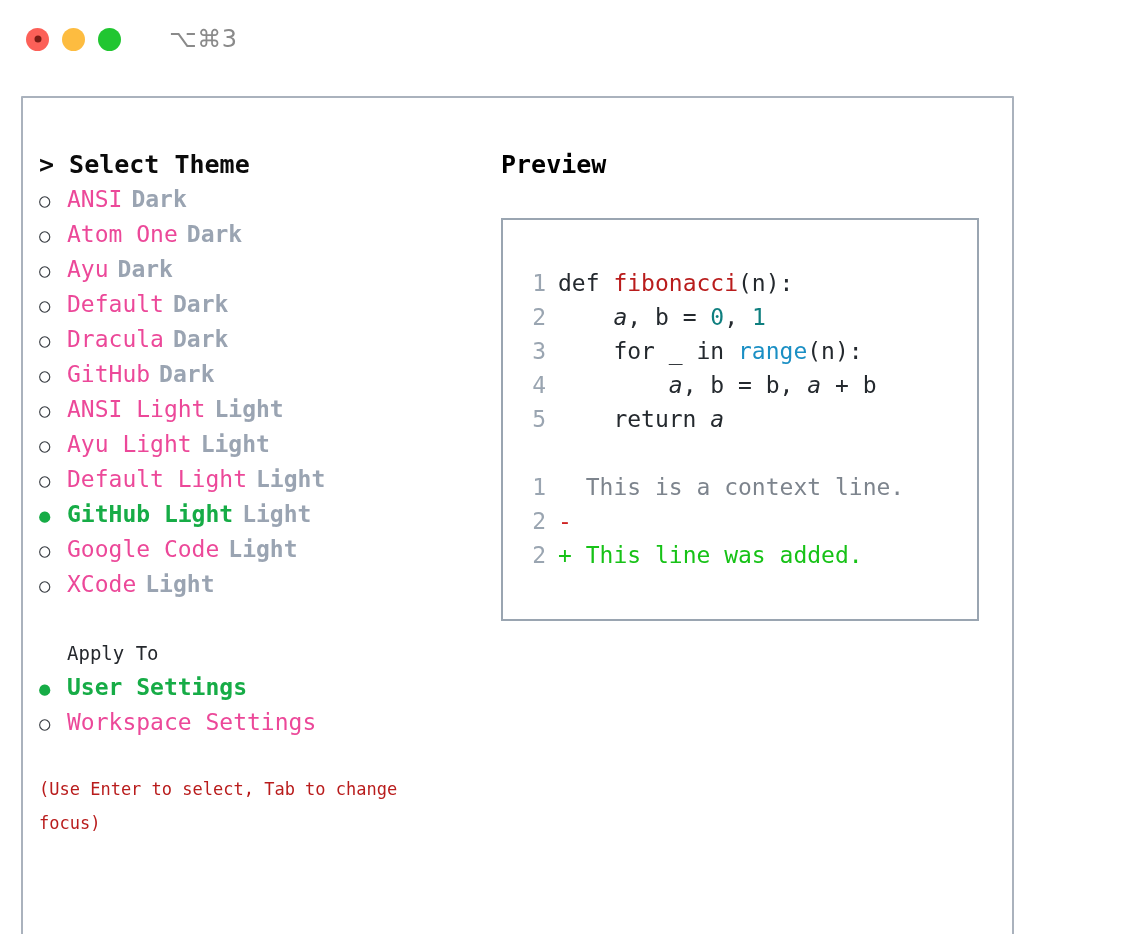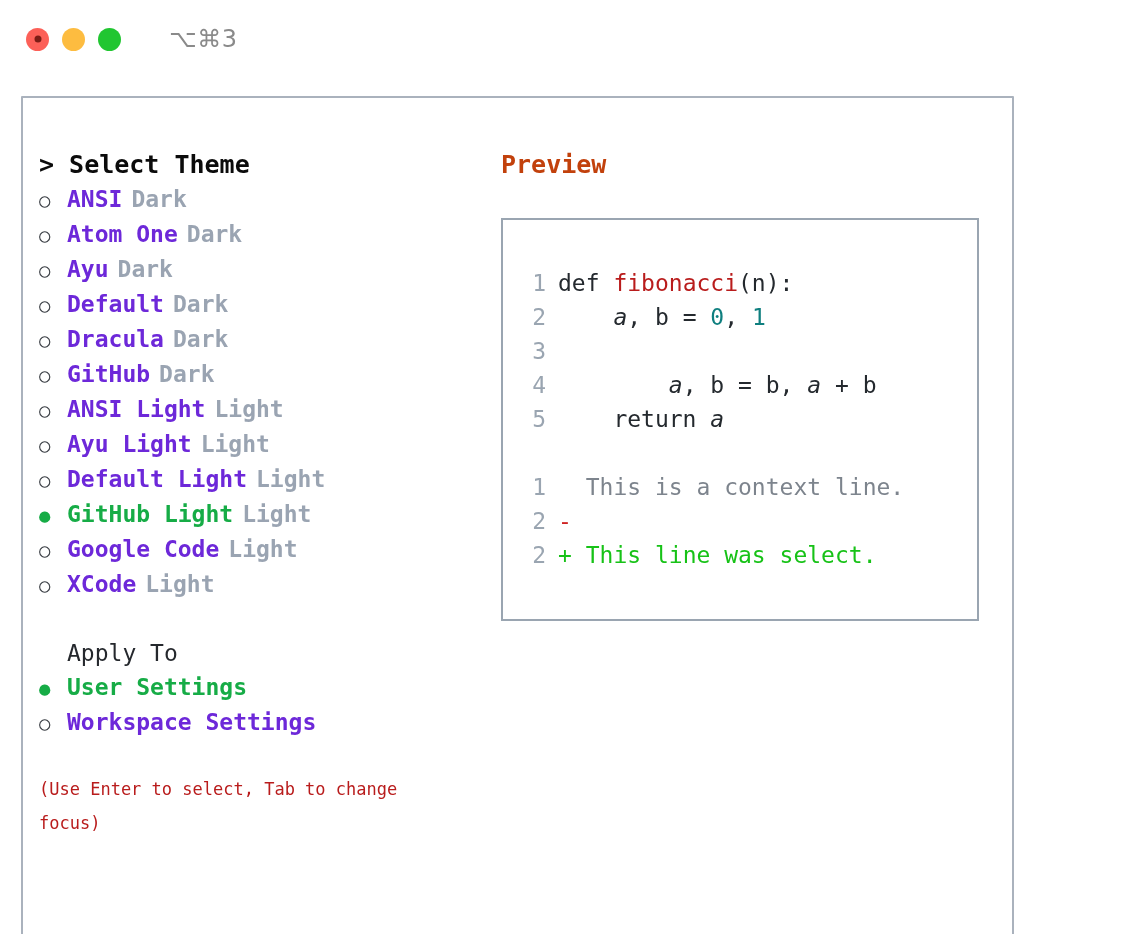--- a/index.html
+++ b/index.html
@@ -113,35 +113,35 @@
   }
   .opt-bullet {
     width: 28px;
     flex: 0 0 28px;
     color: #3b3f45;
     font-size: 19px;
     line-height: 34px;
   }
   .opt-row.selected .opt-bullet { color: #16ac46; }
   .opt-name {
-    color: #6d28d9;
-    font-weight: bold;
+    color: #ec4899;
+    font-weight: normal;
   }
   .opt-row.selected .opt-name { color: #16ac46; font-weight: bold; }
   .opt-variant {
     color: #9aa4b2;
     font-weight: bold;
     margin-left: 9px;
   }
 
   .spacer-block { height: 34px; }
 
   .apply-label {
     padding-left: 28px;
-    font-size: 23px;
+    font-size: 19px;
     color: #25282d;
     line-height: 34px;
     white-space: pre;
   }
 
   .hint {
     margin-top: 32px;
     color: #b91c1c;
     font-size: 17px;
     line-height: 34px;
@@ -151,21 +151,21 @@
 
   
   .right-col {
     flex: 1;
     padding: 50px 0 0 8px;
     box-sizing: border-box;
   }
   .preview-title {
     font-size: 25px;
     font-weight: bold;
-    color: #c2410c;
+    color: #000000;
     line-height: 34px;
     margin-bottom: 36px;
     white-space: pre;
   }
   .preview-box {
     width: 478px;
     height: 403px;
     border: 2px solid #9aa5b1;
     box-sizing: border-box;
     background: #ffffff;
@@ -245,28 +245,28 @@
 
         <div class="hint">(Use Enter to select, Tab to change focus)</div>
       </div>
 
       <div class="right-col">
         <div class="preview-title">Preview</div>
         <div class="preview-box">
           <div id="code-block">
               <div class="code-line"><span class="lineno">1</span><span class="code-text"><span class="tok-plain">def </span><span class="tok-func">fibonacci</span><span class="tok-plain">(n):</span></span></div>
               <div class="code-line"><span class="lineno">2</span><span class="code-text"><span class="tok-plain">    </span><span class="tok-var">a</span><span class="tok-plain">, </span><span class="tok-plain">b</span><span class="tok-plain"> = </span><span class="tok-num">0</span><span class="tok-plain">, </span><span class="tok-num">1</span></span></div>
-              <div class="code-line"><span class="lineno">3</span></div>
+              <div class="code-line"><span class="lineno">3</span><span class="code-text"><span class="tok-plain">    for _ in </span><span class="tok-builtin">range</span><span class="tok-plain">(n):</span></span></div>
               <div class="code-line"><span class="lineno">4</span><span class="code-text"><span class="tok-plain">        </span><span class="tok-var">a</span><span class="tok-plain">, b = b, </span><span class="tok-var">a</span><span class="tok-plain"> + b</span></span></div>
               <div class="code-line"><span class="lineno">5</span><span class="code-text"><span class="tok-plain">    return </span><span class="tok-var">a</span></span></div>
             </div>
           <div class="diff-gap"></div>
           <div id="diff-block">
               <div class="code-line"><span class="lineno">1</span><span class="diff-mark diff-context">  </span><span class="diff-context">This is a context line.</span></div>
               <div class="code-line"><span class="lineno">2</span><span class="diff-mark diff-del">- </span></div>
-              <div class="code-line"><span class="lineno">2</span><span class="diff-mark diff-add">+ </span><span class="diff-add">This line was select.</span></div>
+              <div class="code-line"><span class="lineno">2</span><span class="diff-mark diff-add">+ </span><span class="diff-add">This line was added.</span></div>
             </div>
         </div>
       </div>
 
     </div>
   </div>
 </div>
 
 </body></html>

